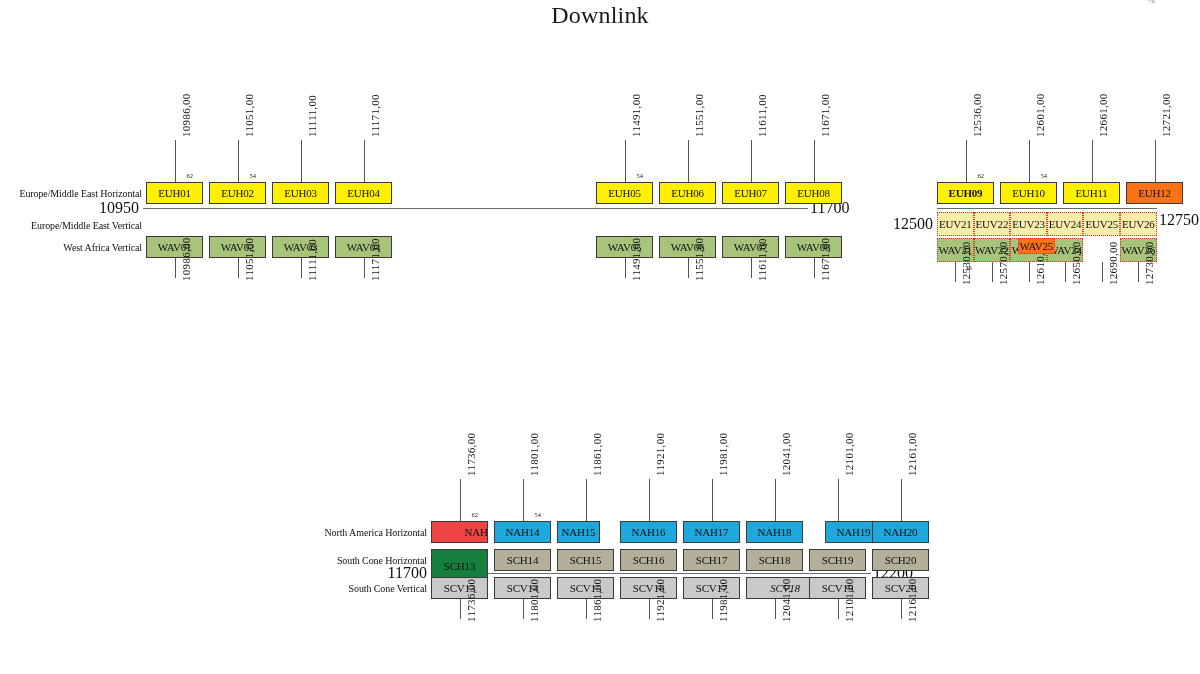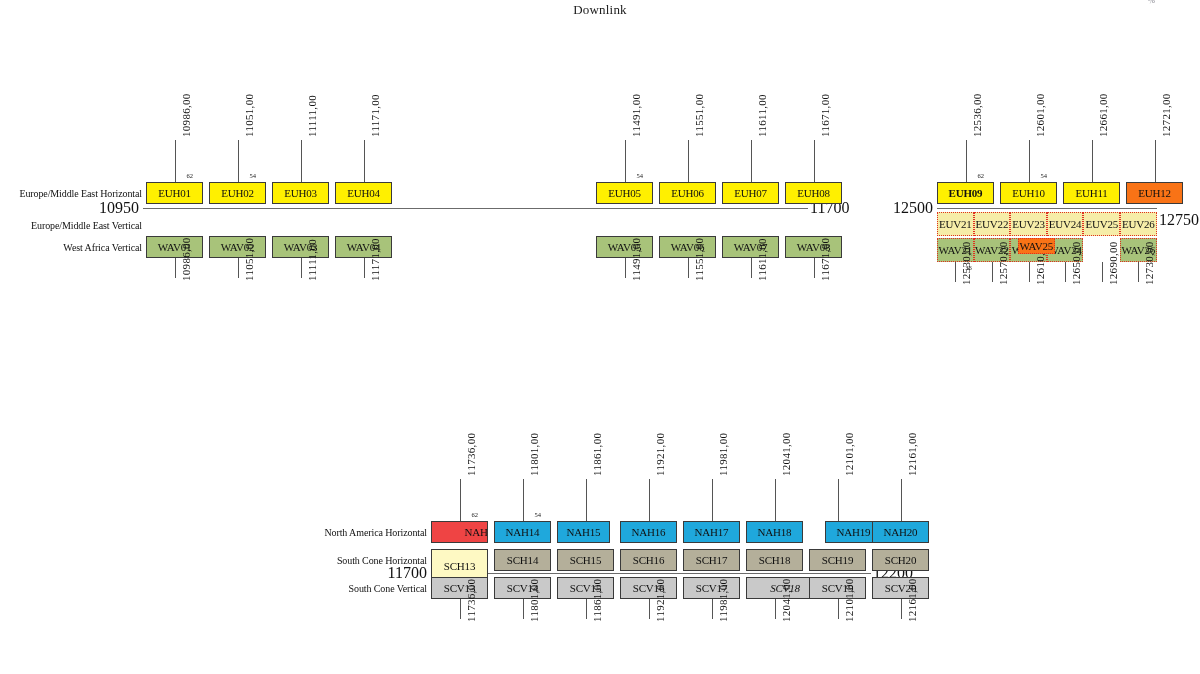--- a/index.html
+++ b/index.html
@@ -10,21 +10,21 @@
     color:#111111;
     overflow:hidden;
     position:relative;
   }
   #stage{position:absolute;left:0;top:0;width:1200px;height:674px;}
 
   .title{
     position:absolute;
     left:0;top:2px;width:1200px;
     text-align:center;
-    font-size:13px;
+    font-size:24px;
     color:#1a1a1a;
     letter-spacing:.2px;
   }
 
   .corner-mark{
     position:absolute;
     right:45px;top:-4px;
     font-size:8px;
     color:#5a5a66;
     opacity:.75;
@@ -151,21 +151,21 @@
     <div class="tp solid" style="left: 659px; top: 236px; width: 57px; height: 22px; background: rgb(168, 195, 122);">WAV06</div>
     <div class="stem" style="left: 687.5px; top: 258px; height: 20px;"></div>
     <div class="freq" style="left: 692.5px; top: 281px;">11551,00</div>
     <div class="tp solid" style="left: 722px; top: 236px; width: 57px; height: 22px; background: rgb(168, 195, 122);">WAV07</div>
     <div class="stem" style="left: 750.5px; top: 258px; height: 20px;"></div>
     <div class="freq" style="left: 755.5px; top: 281px;">11611,00</div>
     <div class="tp solid" style="left: 785px; top: 236px; width: 57px; height: 22px; background: rgb(168, 195, 122);">WAV08</div>
     <div class="stem" style="left: 813.5px; top: 258px; height: 20px;"></div>
     <div class="freq" style="left: 818.5px; top: 281px;">11671,00</div>
     <div class="axis-line" style="left: 937px; top: 208px; width: 220px;"></div>
-    <div class="axis-label left" style="left: 933px; top: 208px;">12500</div>
+    <div class="axis-label left" style="left: 933px; top: 224px;">12500</div>
     <div class="axis-label right" style="left: 1159px; top: 220px;">12750</div>
     <div class="tp solid" style="left: 937px; top: 182px; width: 57px; height: 22px; background: rgb(255, 240, 0); font-weight: bold;">EUH09</div>
     <div class="stem" style="left: 965.5px; top: 140px; height: 42px;"></div>
     <div class="freq" style="left: 970.5px; top: 137px;">12536,00</div>
     <div class="bw" style="left: 977.5px; top: 172px;">62</div>
     <div class="tp solid" style="left: 1000px; top: 182px; width: 57px; height: 22px; background: rgb(255, 240, 0);">EUH10</div>
     <div class="stem" style="left: 1028.5px; top: 140px; height: 42px;"></div>
     <div class="freq" style="left: 1033.5px; top: 137px;">12601,00</div>
     <div class="bw" style="left: 1040.5px; top: 172px;">54</div>
     <div class="tp solid" style="left: 1063px; top: 182px; width: 57px; height: 22px; background: rgb(255, 240, 0);">EUH11</div>
@@ -206,39 +206,39 @@
     <div class="row-label" style="left: 427px; top: 560px;">South Cone Horizontal</div>
     <div class="row-label" style="left: 427px; top: 588px;">South Cone Vertical</div>
     <div class="tp solid" style="left: 431px; top: 521px; width: 57px; height: 22px; background: #ef4444; padding-left: 44px;">NAH13</div>
     <div class="stem" style="left: 459.5px; top: 479px; height: 42px;"></div>
     <div class="freq" style="left: 464.5px; top: 476px;">11736,00</div>
     <div class="bw" style="left: 471.5px; top: 511px;">62</div>
     <div class="tp solid" style="left: 494px; top: 521px; width: 57px; height: 22px; background: rgb(31, 168, 220);">NAH14</div>
     <div class="stem" style="left: 522.5px; top: 479px; height: 42px;"></div>
     <div class="freq" style="left: 527.5px; top: 476px;">11801,00</div>
     <div class="bw" style="left: 534.5px; top: 511px;">54</div>
-    <div class="tp solid" style="left: 557px; top: 521px; width: 53px; height: 22px; background: rgb(31, 168, 220);">NAH15</div>
+    <div class="tp solid" style="left: 557px; top: 521px; width: 43px; height: 22px; background: rgb(31, 168, 220);">NAH15</div>
     <div class="stem" style="left: 585.5px; top: 479px; height: 42px;"></div>
     <div class="freq" style="left: 590.5px; top: 476px;">11861,00</div>
     <div class="tp solid" style="left: 620px; top: 521px; width: 57px; height: 22px; background: rgb(31, 168, 220);">NAH16</div>
     <div class="stem" style="left: 648.5px; top: 479px; height: 42px;"></div>
     <div class="freq" style="left: 653.5px; top: 476px;">11921,00</div>
     <div class="tp solid" style="left: 683px; top: 521px; width: 57px; height: 22px; background: rgb(31, 168, 220);">NAH17</div>
     <div class="stem" style="left: 711.5px; top: 479px; height: 42px;"></div>
     <div class="freq" style="left: 716.5px; top: 476px;">11981,00</div>
     <div class="tp solid" style="left: 746px; top: 521px; width: 57px; height: 22px; background: rgb(31, 168, 220);">NAH18</div>
     <div class="stem" style="left: 774.5px; top: 479px; height: 42px;"></div>
     <div class="freq" style="left: 779.5px; top: 476px;">12041,00</div>
     <div class="tp solid" style="left: 825px; top: 521px; width: 57px; height: 22px; background: rgb(31, 168, 220);">NAH19</div>
     <div class="stem" style="left: 837.5px; top: 479px; height: 42px;"></div>
     <div class="freq" style="left: 842.5px; top: 476px;">12101,00</div>
     <div class="tp solid" style="left: 872px; top: 521px; width: 57px; height: 22px; background: rgb(31, 168, 220);">NAH20</div>
     <div class="stem" style="left: 900.5px; top: 479px; height: 42px;"></div>
     <div class="freq" style="left: 905.5px; top: 476px;">12161,00</div>
-    <div class="tp solid" style="left: 431px; top: 549px; width: 57px; height: 33px; background: #fef9c3;">SCH13</div>
+    <div class="tp solid" style="left: 431px; top: 549px; width: 57px; height: 33px; background: #15803d;">SCH13</div>
     <div class="tp solid" style="left: 494px; top: 549px; width: 57px; height: 22px; background: rgb(180, 175, 154);">SCH14</div>
     <div class="tp solid" style="left: 557px; top: 549px; width: 57px; height: 22px; background: rgb(180, 175, 154);">SCH15</div>
     <div class="tp solid" style="left: 620px; top: 549px; width: 57px; height: 22px; background: rgb(180, 175, 154);">SCH16</div>
     <div class="tp solid" style="left: 683px; top: 549px; width: 57px; height: 22px; background: rgb(180, 175, 154);">SCH17</div>
     <div class="tp solid" style="left: 746px; top: 549px; width: 57px; height: 22px; background: rgb(180, 175, 154);">SCH18</div>
     <div class="tp solid" style="left: 809px; top: 549px; width: 57px; height: 22px; background: rgb(180, 175, 154);">SCH19</div>
     <div class="tp solid" style="left: 872px; top: 549px; width: 57px; height: 22px; background: rgb(180, 175, 154);">SCH20</div>
     <div class="tp solid" style="left: 431px; top: 577px; width: 57px; height: 22px; background: rgb(201, 201, 201);">SCV13</div>
     <div class="stem" style="left: 459.5px; top: 599px; height: 20px;"></div>
     <div class="freq" style="left: 464.5px; top: 622px;">11736,00</div>

